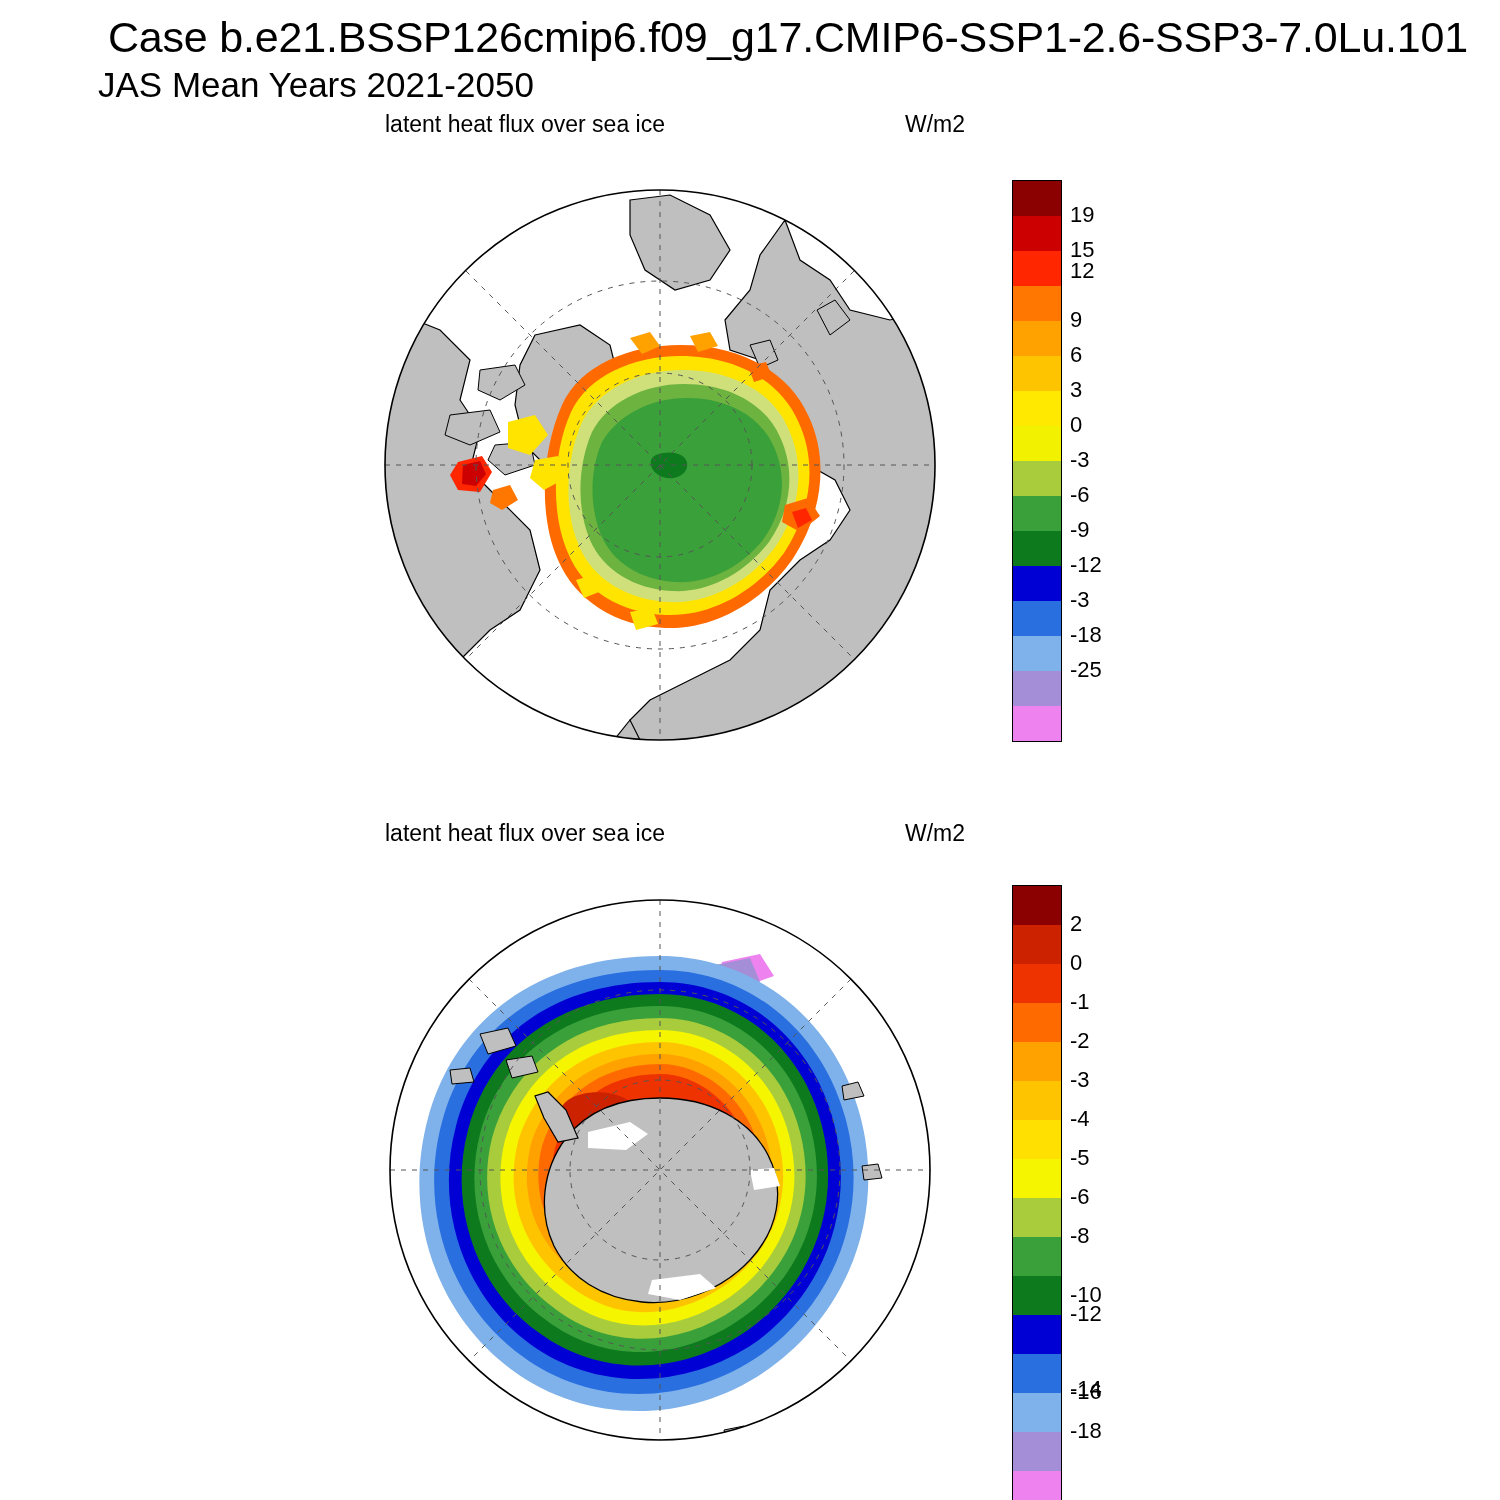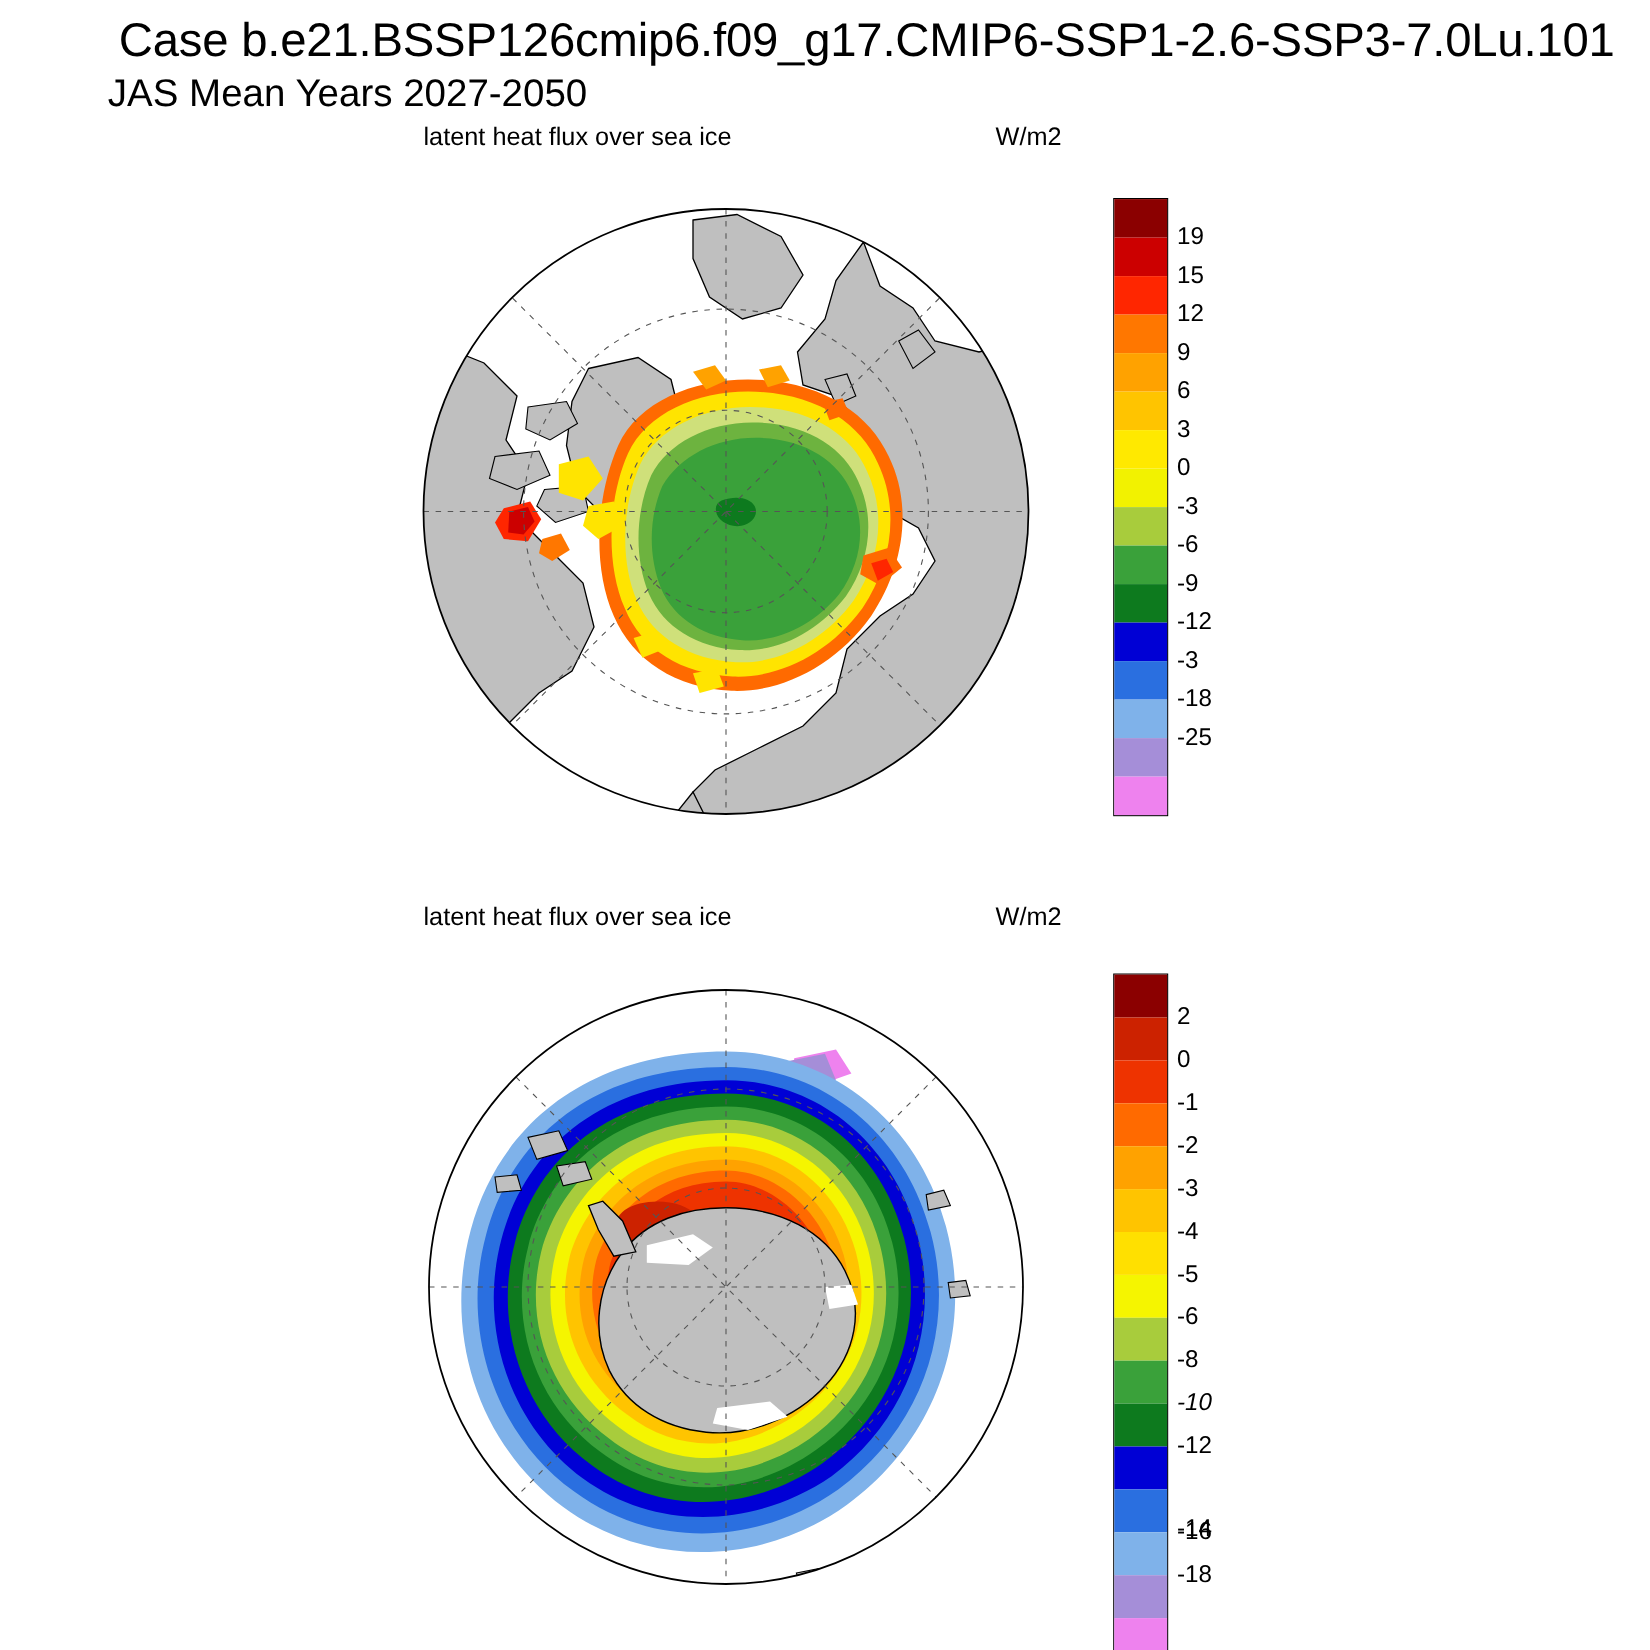--- a/index.html
+++ b/index.html
@@ -88,21 +88,21 @@
     position: absolute;
     font-size: 22px;
     white-space: nowrap;
     left: 0;
   }
 </style>
 </head>
 <body>
 
 <div class="title-block">Case b.e21.BSSP126cmip6.f09_g17.CMIP6-SSP1-2.6-SSP3-7.0Lu.101</div>
-<div class="title-line2">JAS Mean   Years 2027-2050</div>
+<div class="title-line2">JAS Mean   Years 2021-2050</div>
 
 <div class="panel panel-north">
 
   <div class="panel-label-left" style="left:385px; top:6px;">latent heat flux over sea ice</div>
   <div class="panel-label-right" style="left:905px; top:6px;">W/m2</div>
 
   <div class="map-wrap map-north">
     <svg width="660" height="620" viewBox="0 0 660 620">
       <defs>
         <clipPath id="npclip">
@@ -198,21 +198,21 @@
         <div class="cbar-cell" style="height: 35px; background: rgb(13, 122, 30);"></div>
         <div class="cbar-cell" style="height: 35px; background: rgb(0, 0, 213);"></div>
         <div class="cbar-cell" style="height: 35px; background: rgb(42, 111, 224);"></div>
         <div class="cbar-cell" style="height: 35px; background: rgb(127, 178, 234);"></div>
         <div class="cbar-cell" style="height: 35px; background: rgb(165, 142, 216);"></div>
         <div class="cbar-cell" style="height: 35px; background: rgb(238, 130, 238);"></div>
       </div>
     <div class="cbar-labels" id="cbl-north">
         <div class="cbar-label" style="top: 22px;">19</div>
         <div class="cbar-label" style="top: 57px;">15</div>
-        <div class="cbar-label" style="top: 92px;">12</div>
+        <div class="cbar-label" style="top: 78px;">12</div>
         <div class="cbar-label" style="top: 127px;">9</div>
         <div class="cbar-label" style="top: 162px;">6</div>
         <div class="cbar-label" style="top: 197px;">3</div>
         <div class="cbar-label" style="top: 232px;">0</div>
         <div class="cbar-label" style="top: 267px;">-3</div>
         <div class="cbar-label" style="top: 302px;">-6</div>
         <div class="cbar-label" style="top: 337px;">-9</div>
         <div class="cbar-label" style="top: 372px;">-12</div>
         <div class="cbar-label" style="top: 407px;">-3</div>
         <div class="cbar-label" style="top: 442px;">-18</div>
@@ -329,20 +329,20 @@
     <div class="cbar-labels" id="cbl-south">
         <div class="cbar-label" style="top: 26px;">2</div>
         <div class="cbar-label" style="top: 65px;">0</div>
         <div class="cbar-label" style="top: 104px;">-1</div>
         <div class="cbar-label" style="top: 143px;">-2</div>
         <div class="cbar-label" style="top: 182px;">-3</div>
         <div class="cbar-label" style="top: 221px;">-4</div>
         <div class="cbar-label" style="top: 260px;">-5</div>
         <div class="cbar-label" style="top: 299px;">-6</div>
         <div class="cbar-label" style="top: 338px;">-8</div>
-        <div class="cbar-label" style="top: 377px; font-style: italic;">-10</div>
+        <div class="cbar-label" style="top: 397px;">-10</div>
         <div class="cbar-label" style="top: 416px;">-12</div>
         <div class="cbar-label" style="top: 455px; margin-top: 36px;">-14</div>
         <div class="cbar-label" style="top: 494px;">-16</div>
         <div class="cbar-label" style="top: 533px;">-18</div>
       </div>
   </div>
 </div>
 
 </body></html>

